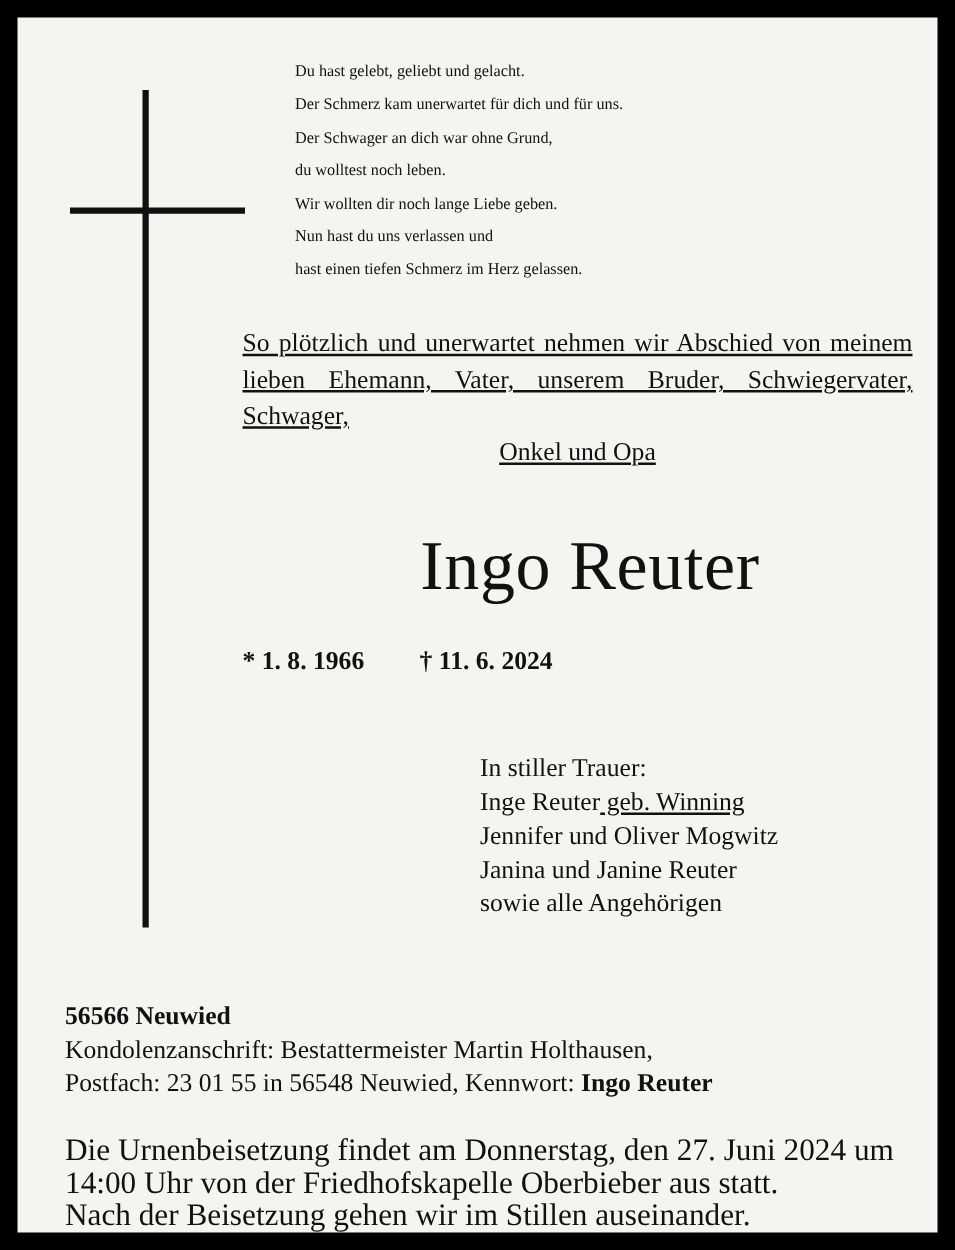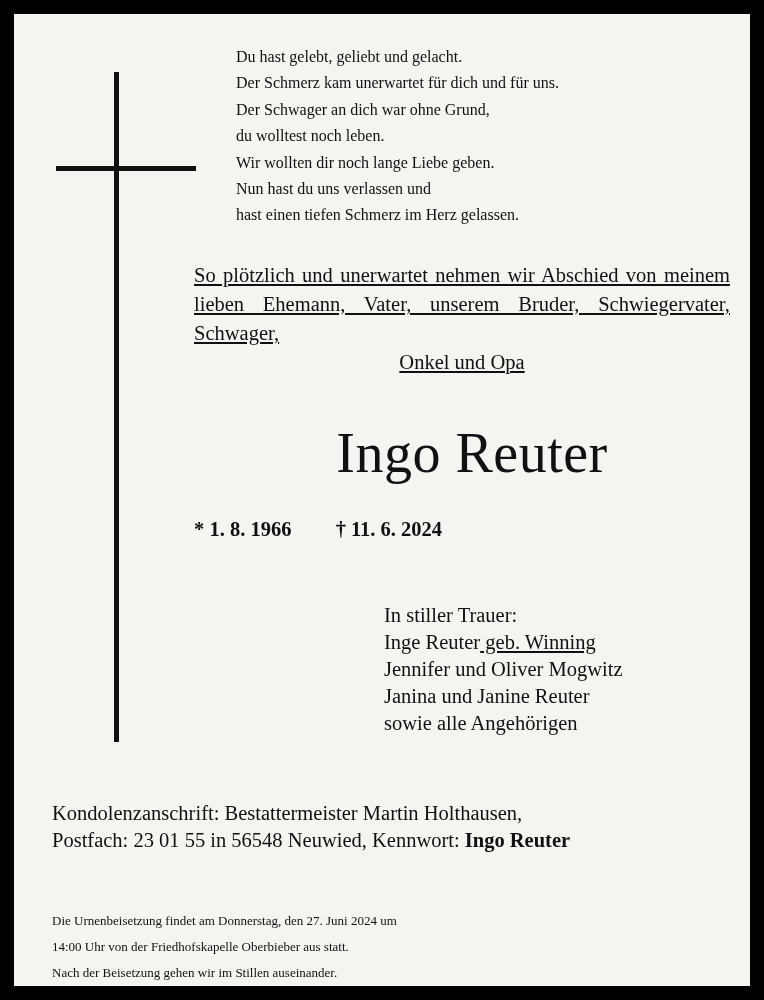--- a/index.html
+++ b/index.html
@@ -46,21 +46,21 @@
     width: 140px;
     height: 5px;
     background: #111;
   }
 
   .poem {
     position: absolute;
     left: 222px;
     top: 30px;
     width: 490px;
-    font-size: 16px;
+    font-size: 13px;
     line-height: 26.4px;
     text-align: left;
   }
 
   .intro {
     position: absolute;
     left: 180px;
     top: 247px;
     width: 536px;
     font-size: 20.5px;
@@ -129,21 +129,21 @@
   }
   .address b {
     font-weight: bold;
   }
 
   .footer {
     position: absolute;
     left: 38px;
     top: 894px;
     width: 690px;
-    font-size: 13px;
+    font-size: 25px;
     line-height: 26px;
   }
 </style>
 </head>
 <body>
 
 <div class="obituary">
 
   <div class="cross">
     <div class="v"></div>
@@ -183,20 +183,21 @@
     </div>
     <div>
       <span class="bold">Janina und Janine Reuter</span><span class="reg"></span>
     </div>
     <div>
       <span class="bold">sowie alle Angehörigen</span><span class="reg"></span>
     </div>
   </div>
 
   <div class="address">
+    <div class="city">56566 Neuwied</div>
     <div>Kondolenzanschrift: Bestattermeister Martin Holthausen,</div>
     <div>
       <span>Postfach: 23 01 55 in 56548 Neuwied, Kennwort: </span><b>Ingo Reuter</b>
     </div>
   </div>
 
   <div class="footer">
     <div>Die Urnenbeisetzung findet am Donnerstag, den 27. Juni 2024 um</div>
     <div>14:00 Uhr von der Friedhofskapelle Oberbieber aus statt.</div>
     <div>Nach der Beisetzung gehen wir im Stillen auseinander.</div>

